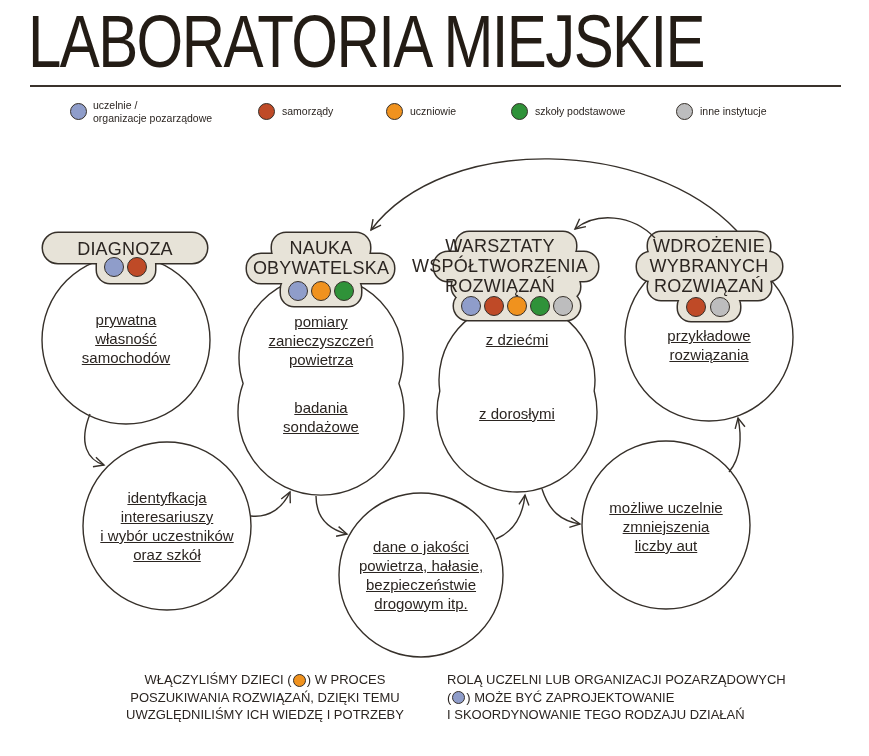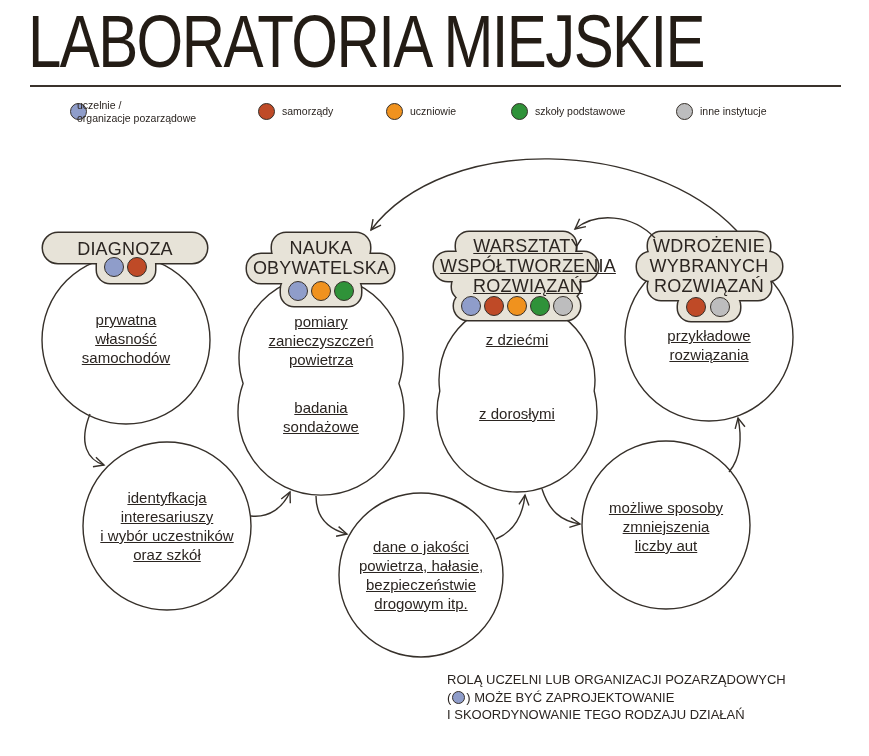--- a/index.html
+++ b/index.html
@@ -51,21 +51,21 @@
 </head>
 <body>
 
 <div id="canvas">
 
   <div id="title" class="abs">LABORATORIA MIEJSKIE</div>
   <div id="divider" class="abs"></div>
 
   <div>
     <span class="legend-dot" style="left: 70px; top: 103px; background-color: rgb(143, 157, 202);"></span>
-    <span class="legend-label prelines" style="left:77px;top:99px;">uczelnie /
+    <span class="legend-label prelines" style="left:93px;top:99px;">uczelnie /
 organizacje pozarządowe</span>
 
     <span class="legend-dot" style="left: 258px; top: 103px; background-color: rgb(191, 74, 39);"></span>
     <span class="legend-label" style="left:282px;top:105px;">samorządy</span>
 
     <span class="legend-dot" style="left: 386px; top: 103px; background-color: rgb(240, 146, 30);"></span>
     <span class="legend-label" style="left:410px;top:105px;">uczniowie</span>
 
     <span class="legend-dot" style="left: 511px; top: 103px; background-color: rgb(47, 146, 57);"></span>
     <span class="legend-label" style="left:535px;top:105px;">szkoły podstawowe</span>
@@ -132,21 +132,21 @@
       <path d="M 542 489 C 549 511 561 521 580 524" marker-end="url(#arrow)"></path>
       <path d="M 729 472 C 741 458 742 437 738 418" marker-end="url(#arrow)"></path>
       <path d="M 737 231 C 650 138 445 132 371 230" marker-end="url(#arrow)"></path>
       <path d="M 655 238 C 632 214 596 212 575 229" marker-end="url(#arrow)"></path>
     </g>
   </svg>
 
   <div class="stage-label" style="left:125px;top:239px;">DIAGNOZA</div>
   <div class="stage-label prelines" style="left:321px;top:238px;">NAUKA
 OBYWATELSKA</div>
-  <div class="stage-label prelines" style="left:528px;top:236px;text-decoration:underline;">WARSZTATY
+  <div class="stage-label prelines" style="left:500px;top:236px;">WARSZTATY
 WSPÓŁTWORZENIA
 ROZWIĄZAŃ</div>
   <div class="stage-label prelines" style="left:709px;top:236px;">WDROŻENIE
 WYBRANYCH
 ROZWIĄZAŃ</div>
 
   <div>
     <span class="chip-dot" style="left: 104px; top: 257px; background-color: rgb(143, 157, 202);"></span>
     <span class="chip-dot" style="left: 127px; top: 257px; background-color: rgb(191, 74, 39);"></span>
   </div>
@@ -180,23 +180,28 @@
   <div class="node-text prelines" style="left:709px;top:326px;width:170px;">przykładowe
 rozwiązania</div>
   <div class="node-text prelines" style="left:167px;top:488px;width:170px;">identyfkacja
 interesariuszy
 i wybór uczestników
 oraz szkół</div>
   <div class="node-text prelines" style="left:421px;top:537px;width:180px;text-align:center;">dane o jakości
 powietrza, hałasie,
 bezpieczeństwie
 drogowym itp.</div>
-  <div class="node-text prelines" style="left:666px;top:498px;width:170px;">możliwe sposoby
+  <div class="node-text prelines" style="left:666px;top:498px;width:170px;">możliwe uczelnie
 zmniejszenia
 liczby aut</div>
 
+  <div id="note-left" class="note">
+    <span class="nline"><span>WŁĄCZYLIŚMY DZIECI (</span><span class="inline-dot" style="background-color: rgb(240, 146, 30);"></span><span>) W PROCES</span></span>
+    <span class="nline">POSZUKIWANIA ROZWIĄZAŃ, DZIĘKI TEMU</span>
+    <span class="nline">UWZGLĘDNILIŚMY ICH WIEDZĘ I POTRZEBY</span>
+  </div>
   <div id="note-right" class="note">
     <span class="nline">ROLĄ UCZELNI LUB ORGANIZACJI POZARZĄDOWYCH</span>
     <span class="nline"><span>(</span><span class="inline-dot" style="background-color: rgb(143, 157, 202);"></span><span>) MOŻE BYĆ ZAPROJEKTOWANIE</span></span>
     <span class="nline">I SKOORDYNOWANIE TEGO RODZAJU DZIAŁAŃ</span>
   </div>
 
 </div>
 
 </body></html>

